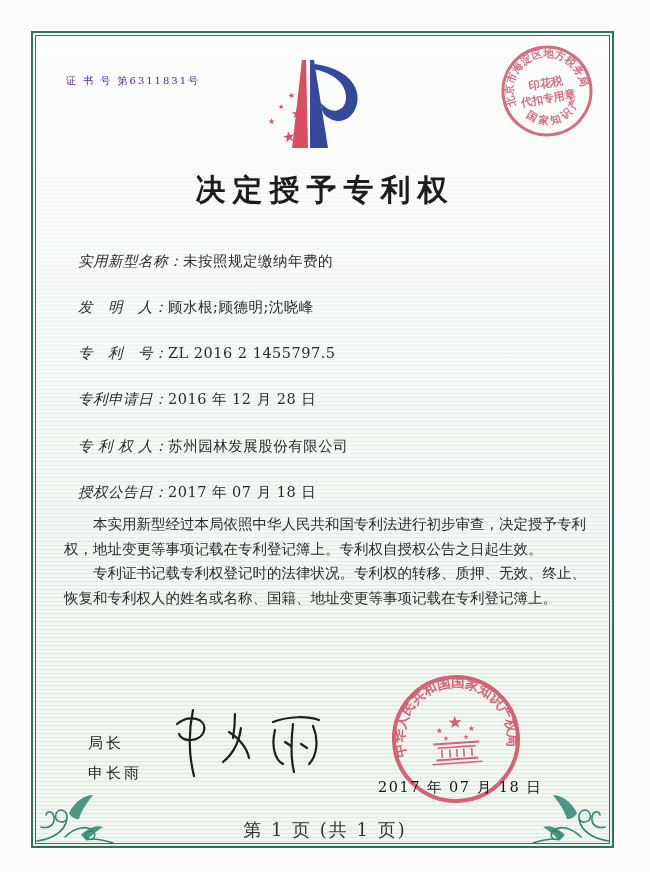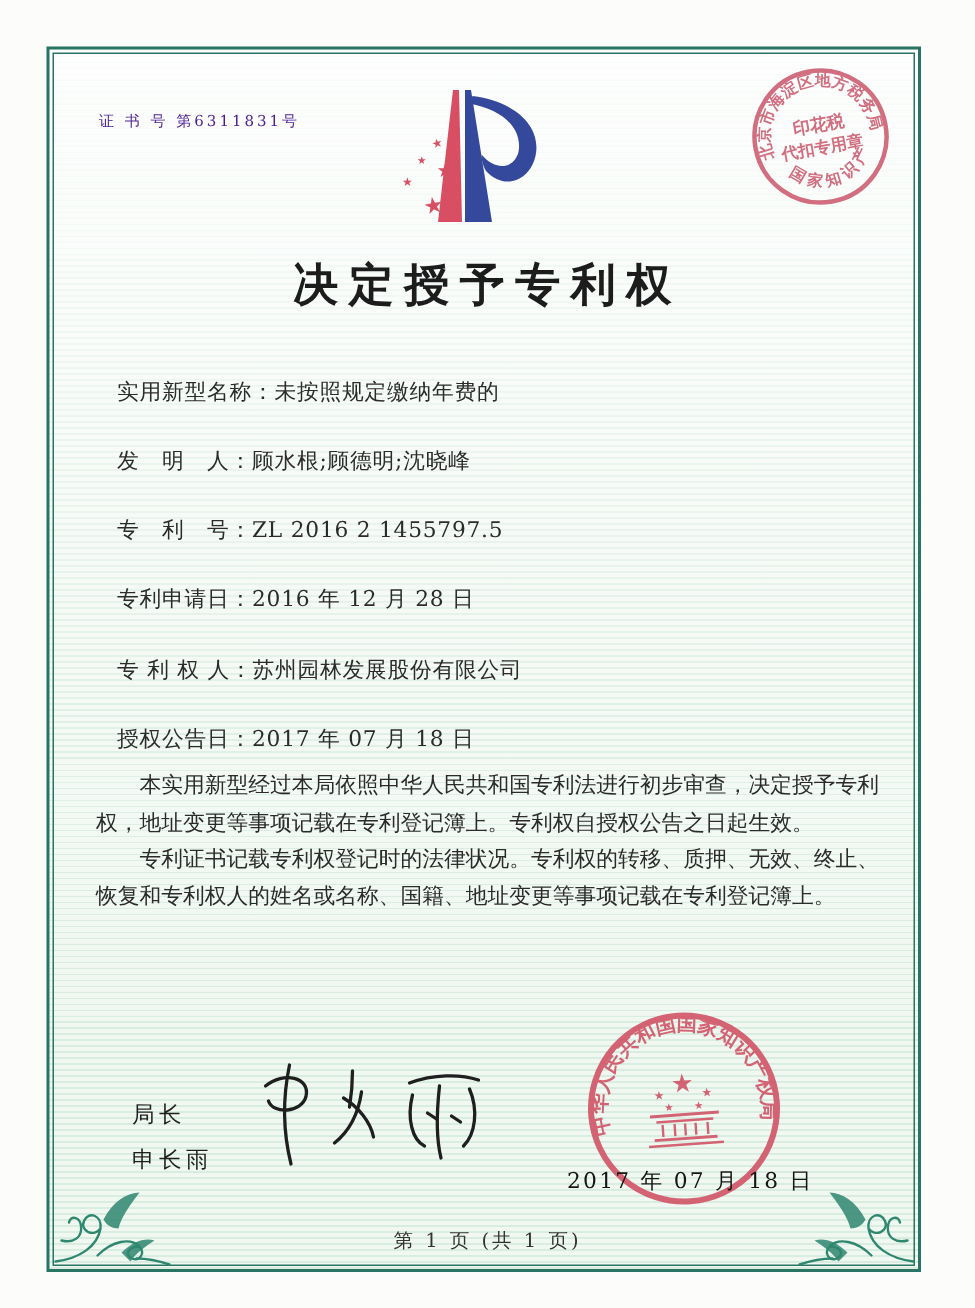--- a/index.html
+++ b/index.html
@@ -19,31 +19,31 @@
   }
   .frame::before{
     content:"";position:absolute;inset:2px;border:1px solid #2a7463;pointer-events:none;
   }
   .abs{position:absolute;}
   .cert-number{left:66px;top:74px;font-size:10px;letter-spacing:2px;color:#4c1d95;}
   .title{left:0;top:170px;width:100%;text-align:center;font-size:30px;font-weight:bold;
          letter-spacing:7px;color:#1c1c1c;}
   .fields{left:78px;top:252px;width:500px;}
   .field-row{position:absolute;left:0;white-space:nowrap;font-size:14.5px;letter-spacing:.5px;color:#2b2b2b;}
-  .field-row .lbl{display:inline-block;min-width:85px;}
+  .field-row .lbl{display:inline-block;min-width:85px;font-style:italic;}
   .paras{left:64px;top:512px;width:522px;font-size:14.5px;line-height:24.5px;
          text-align:justify;color:#2b2b2b;}
   .paras p{margin:0;text-indent:2em;}
   .officer{left:88px;top:728px;font-family:"DejaVu Sans","Liberation Sans",sans-serif;
            font-size:15px;line-height:30px;letter-spacing:3px;color:#1f1f1f;}
   .signature{left:155px;top:698px;}
   .seal{left:361px;top:644px;}
   .seal-date{left:378px;top:778px;font-size:14.5px;letter-spacing:1.5px;color:#151515;white-space:nowrap;}
   .tax-stamp{left:482px;top:26px;}
-  .footer{left:0;top:818px;width:100%;text-align:center;font-size:13px;letter-spacing:2px;color:#333;}
+  .footer{left:0;top:818px;width:100%;text-align:center;font-size:18px;letter-spacing:2px;color:#333;}
   .logo{left:258px;top:56px;}
   .corner-ornament{position:absolute;bottom:27px;}
   .corner-ornament.left{left:35px;}
   .corner-ornament.right{right:39px;transform:scaleX(-1);}
 </style>
 </head>
 <body>
 
 <div class="frame"></div>
 

